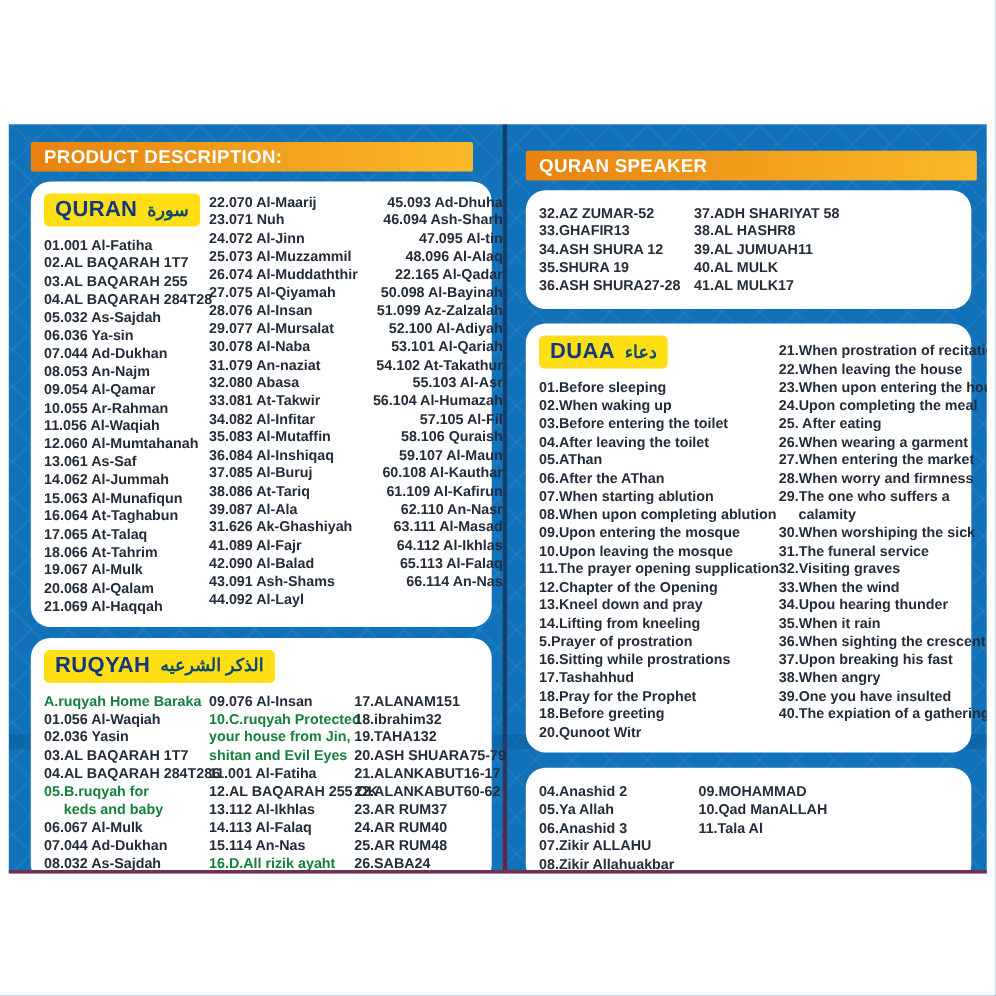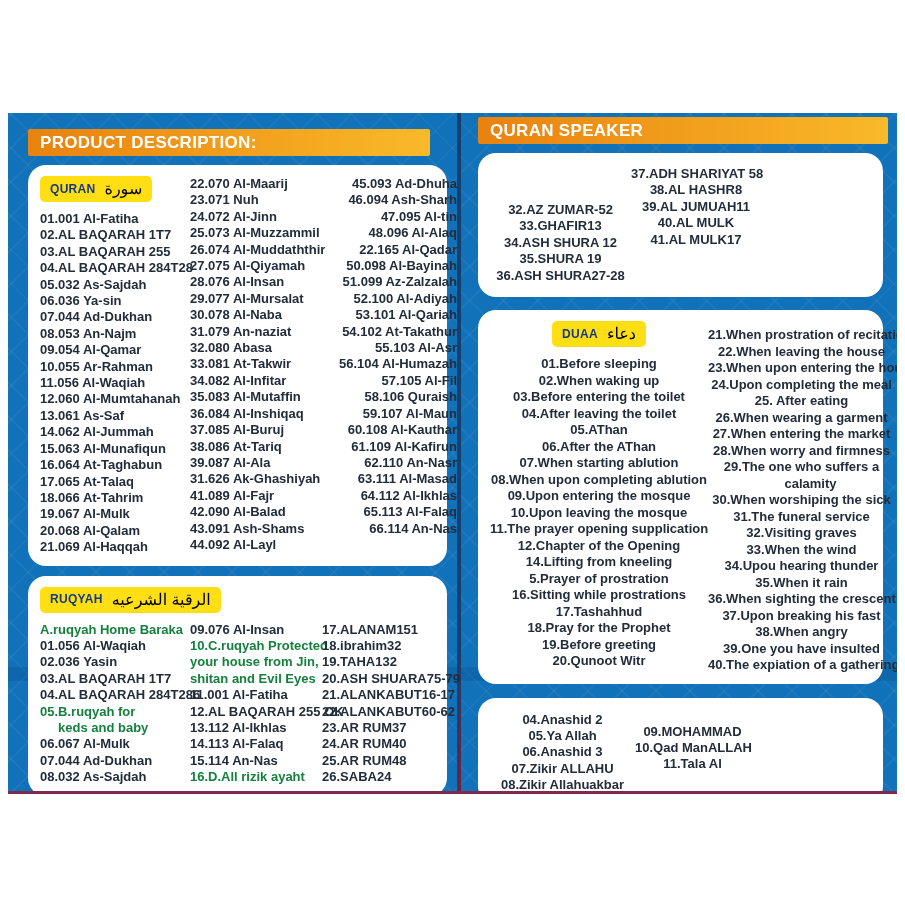--- a/index.html
+++ b/index.html
@@ -21,57 +21,57 @@
       radial-gradient(circle at 160px 38px, #0c5c9d 0 12px, transparent 12px),
       radial-gradient(circle at 330px 40px, #0c5c9d 0 18px, transparent 18px),
       radial-gradient(circle at 560px 36px, #0c5c9d 0 14px, transparent 14px),
       radial-gradient(circle at 700px 40px, #0c5c9d 0 19px, transparent 19px),
       radial-gradient(circle at 820px 38px, #0c5c9d 0 13px, transparent 13px),
       linear-gradient(transparent 26px, rgba(12,92,157,.9) 26px);
   }
   .divider{position:absolute;top:0;bottom:0;left:449px;width:4px;background:linear-gradient(#14406f 80%,#6b2440);}
   .panel{position:absolute;top:0;bottom:0;box-sizing:border-box;}
   .panel.left{left:0;width:449px;padding:16px 10px 0 20px;}
-  .panel.right{left:462px;width:427px;padding:4px 14px 0 8px;text-align:center;}
+  .panel.right{left:462px;width:427px;padding:24px 14px 0 8px;}
   .hdr{
     height:27px;border-radius:2px;display:flex;align-items:center;
     background:linear-gradient(90deg,#e9820f,#f9b929);
     color:#ffffff;font-weight:bold;font-size:17px;letter-spacing:.3px;
     padding:0 12px;margin-bottom:9px;box-sizing:border-box;
   }
   .panel.left .hdr{width:402px;}
   .panel.right .hdr{width:410px;}
   .card{
     background:#ffffff;border-radius:18px;box-sizing:border-box;
     padding:11px 10px 10px 12px;color:#232c3a;
   }
   .cols{display:flex;align-items:flex-start;}
   .col{flex:none;}
   .ttl{
     display:inline-flex;align-items:center;gap:9px;
     background:#ffdf14;border-radius:5px;padding:3px 10px 4px 10px;
     margin:0 0 9px 0;white-space:nowrap;
   }
-  .ttl .en{color:#14387f;font-weight:bold;font-size:12px;letter-spacing:.3px;}
-  .ttl .ar{color:#000000;font-weight:normal;font-size:16px;}
+  .ttl .en{color:#14387f;font-weight:bold;font-size:20px;letter-spacing:.3px;}
+  .ttl .ar{color:#0c4a6e;font-weight:bold;font-size:16px;}
   .li{font-size:13px;font-weight:bold;line-height:16.4px;white-space:nowrap;color:#232c3a;}
   .li.red{color:#15803d;}
   .li.indent{padding-left:18px;}
   
   .quran .c1{width:150px;}
   .quran .c2{width:143px;}
   .quran .c3{width:124px;text-align:right;}
   
   .ruqyah .c1{width:150px;}
   .ruqyah .c2{width:132px;}
   .ruqyah .c3{width:135px;}
   .ruqyah{margin-top:10px;}
   
   .speaker .c1{width:148px;}
-  .speaker .c2{width:141px;margin-top:36px;}
+  .speaker .c2{width:141px;}
   .speaker .c3{width:130px;}
   .speaker{padding-top:13px;padding-bottom:13px;}
   
   .duaa{margin-top:13px;}
   .duaa .c1{width:218px;}
   .duaa .c2{width:187px;}
   .duaa .li{line-height:16.5px;}
   
   .zikir{margin-top:14px;}
   .zikir .c1{width:152px;}
@@ -169,21 +169,21 @@
             <div class="li">64.112 Al-Ikhlas</div>
             <div class="li">65.113 Al-Falaq</div>
             <div class="li">66.114 An-Nas</div>
           </div>
       </div>
     </div>
 
     <div class="card ruqyah">
       <div class="ttl">
         <span class="en">RUQYAH</span>
-        <span class="ar">الرقية الشرعيه</span>
+        <span class="ar">الذكر الشرعيه</span>
       </div>
       <div class="cols">
         <div class="col c1">
             <div class="li red">A.ruqyah Home Baraka</div>
             <div class="li">01.056 Al-Waqiah</div>
             <div class="li">02.036 Yasin</div>
             <div class="li">03.AL BAQARAH 1T7</div>
             <div class="li">04.AL BAQARAH 284T286</div>
             <div class="li red">05.B.ruqyah for</div>
             <div class="li red indent">keds and baby</div>
@@ -256,26 +256,27 @@
               <div class="li">03.Before entering the toilet</div>
               <div class="li">04.After leaving the toilet</div>
               <div class="li">05.AThan</div>
               <div class="li">06.After the AThan</div>
               <div class="li">07.When starting ablution</div>
               <div class="li">08.When upon completing ablution</div>
               <div class="li">09.Upon entering the mosque</div>
               <div class="li">10.Upon leaving the mosque</div>
               <div class="li">11.The prayer opening supplication</div>
               <div class="li">12.Chapter of the Opening</div>
+              <div class="li">13.Kneel down and pray</div>
               <div class="li">14.Lifting from kneeling</div>
               <div class="li">5.Prayer of prostration</div>
               <div class="li">16.Sitting while prostrations</div>
               <div class="li">17.Tashahhud</div>
               <div class="li">18.Pray for the Prophet</div>
-              <div class="li">19.Before greeting</div>
+              <div class="li">18.Before greeting</div>
               <div class="li">20.Qunoot Witr</div>
             </div>
         </div>
         <div class="col c2" style="padding-top:6px;">
             <div class="li">21.When prostration of recitation</div>
             <div class="li">22.When leaving the house</div>
             <div class="li">23.When upon entering the house</div>
             <div class="li">24.Upon completing the meal</div>
             <div class="li">25. After eating</div>
             <div class="li">26.When wearing a garment</div>
@@ -300,21 +301,21 @@
 
     <div class="card zikir">
       <div class="cols">
         <div class="col c2" style="padding-top:3px;">
             <div class="li">04.Anashid 2</div>
             <div class="li">05.Ya Allah</div>
             <div class="li">06.Anashid 3</div>
             <div class="li">07.Zikir ALLAHU</div>
             <div class="li">08.Zikir Allahuakbar</div>
           </div>
-        <div class="col c3" style="padding-top:3px;margin-top:12px;">
+        <div class="col c3" style="padding-top:3px;">
             <div class="li">09.MOHAMMAD</div>
             <div class="li">10.Qad ManALLAH</div>
             <div class="li">11.Tala Al</div>
           </div>
       </div>
     </div>
   </div>
 </div>
 
 </body></html>

